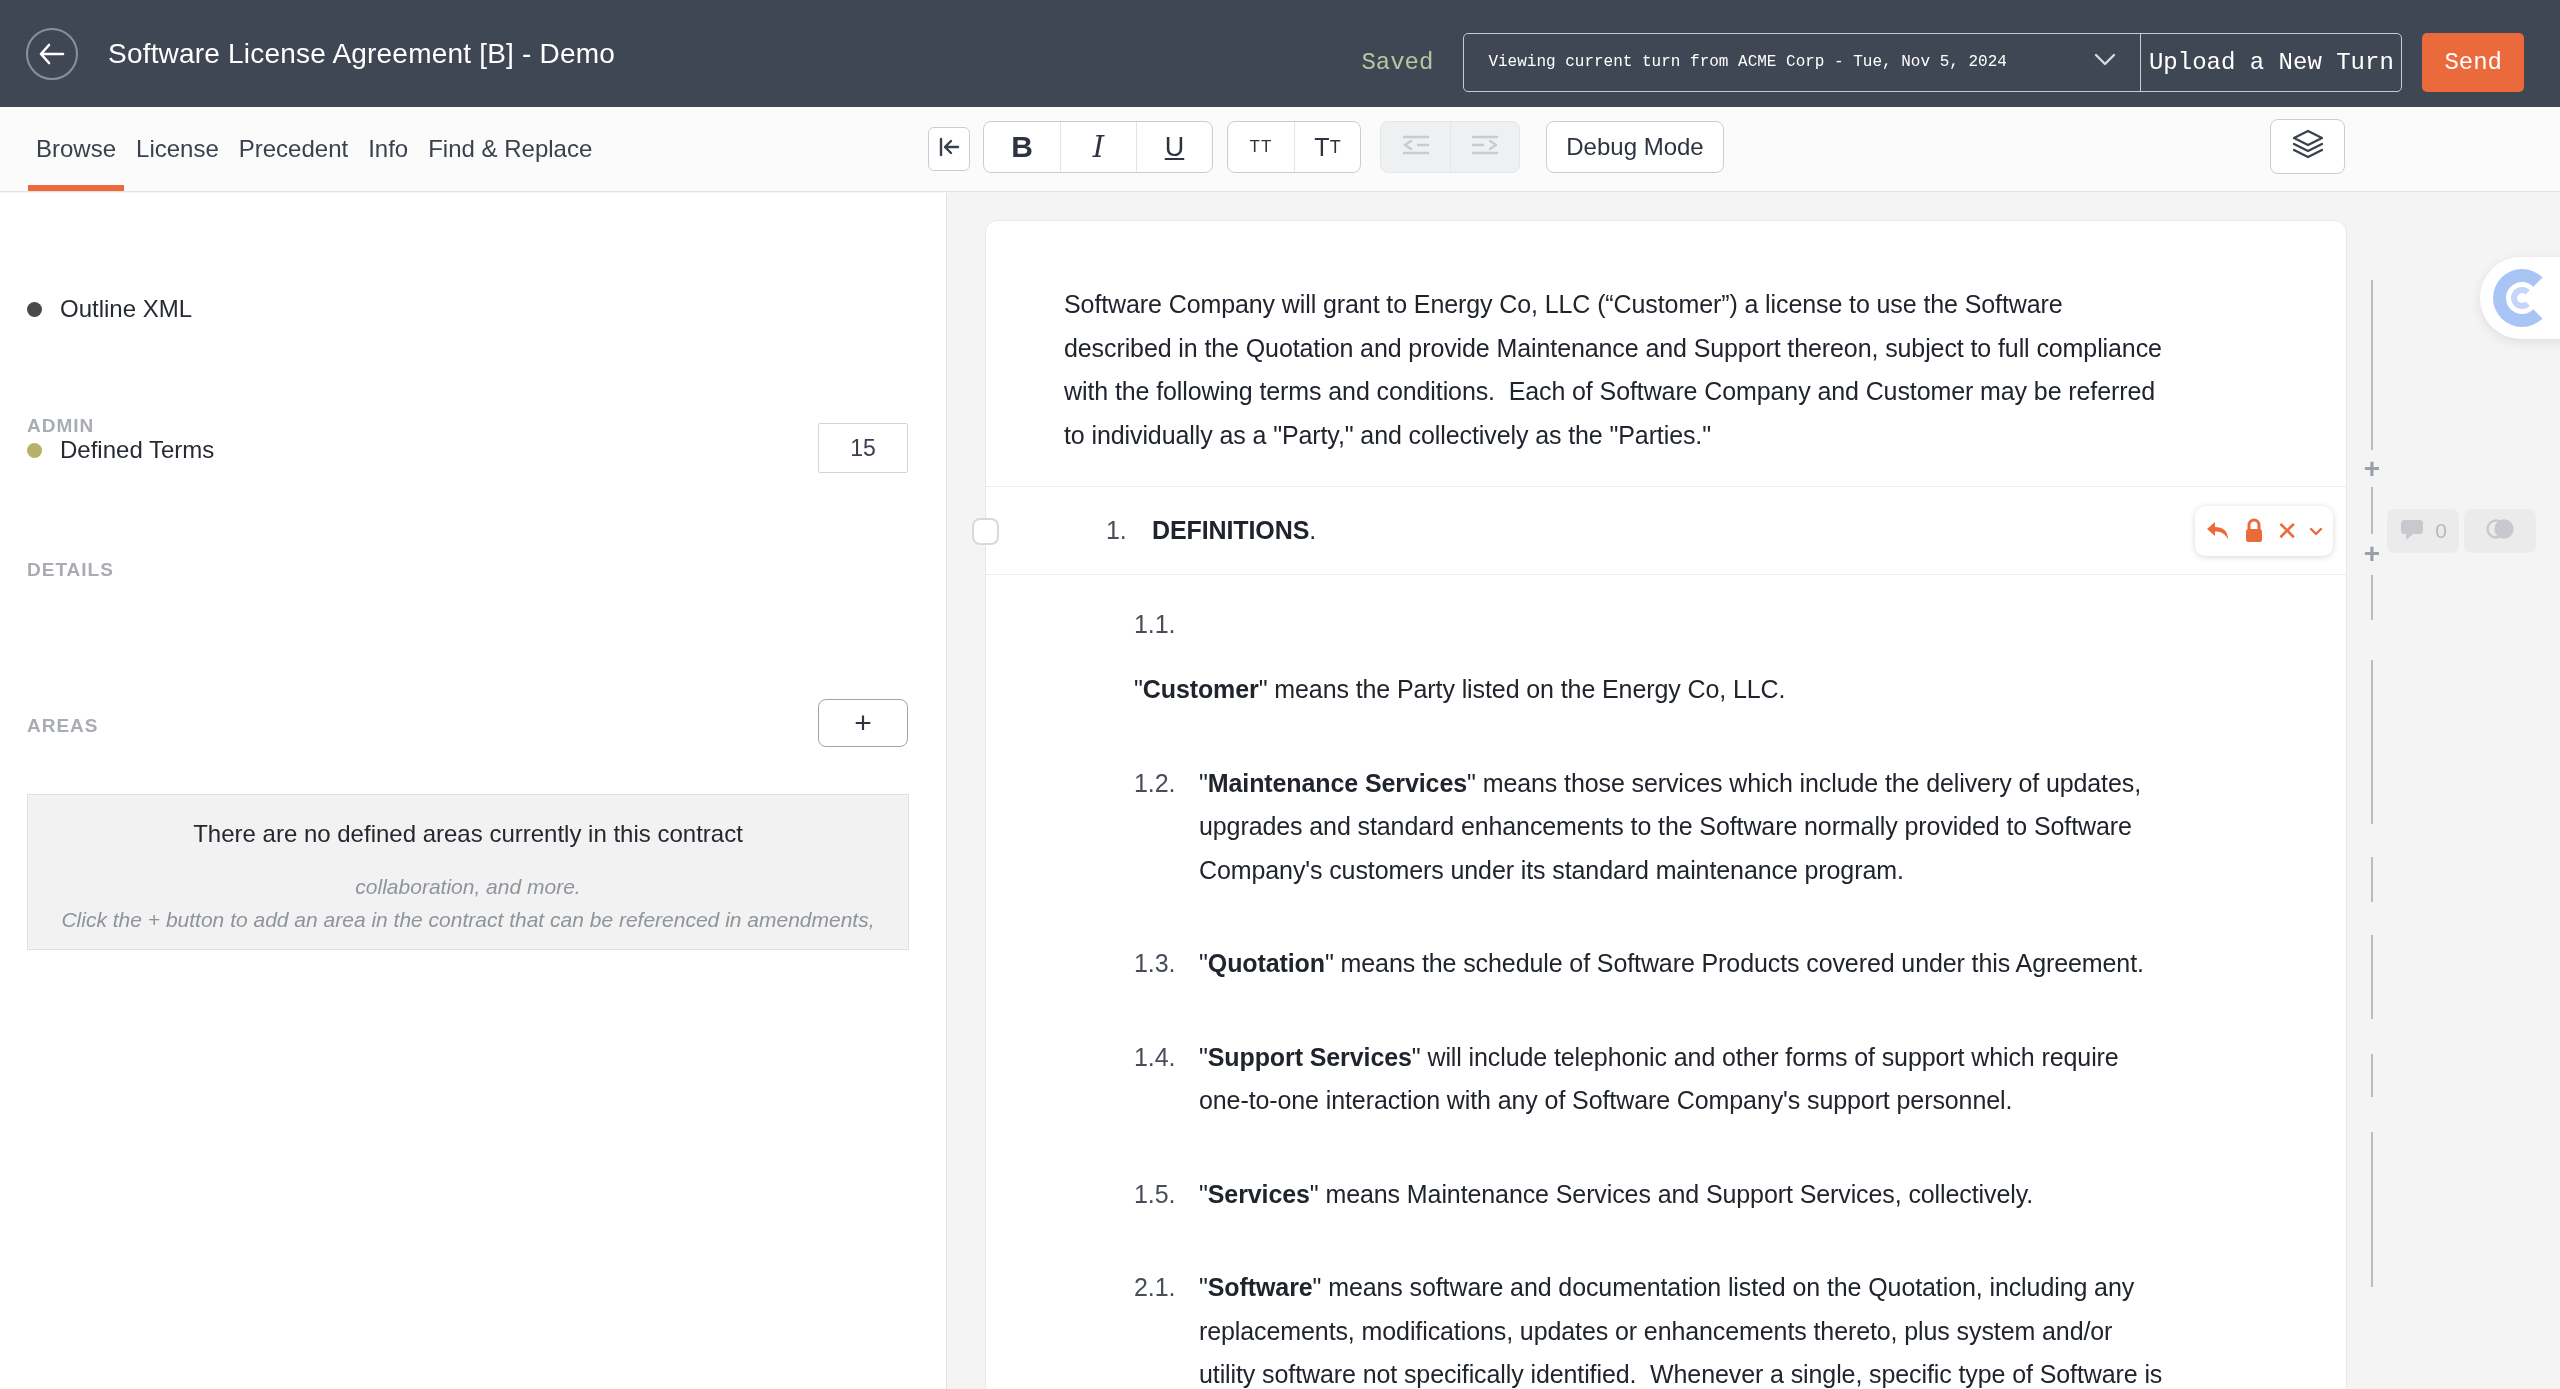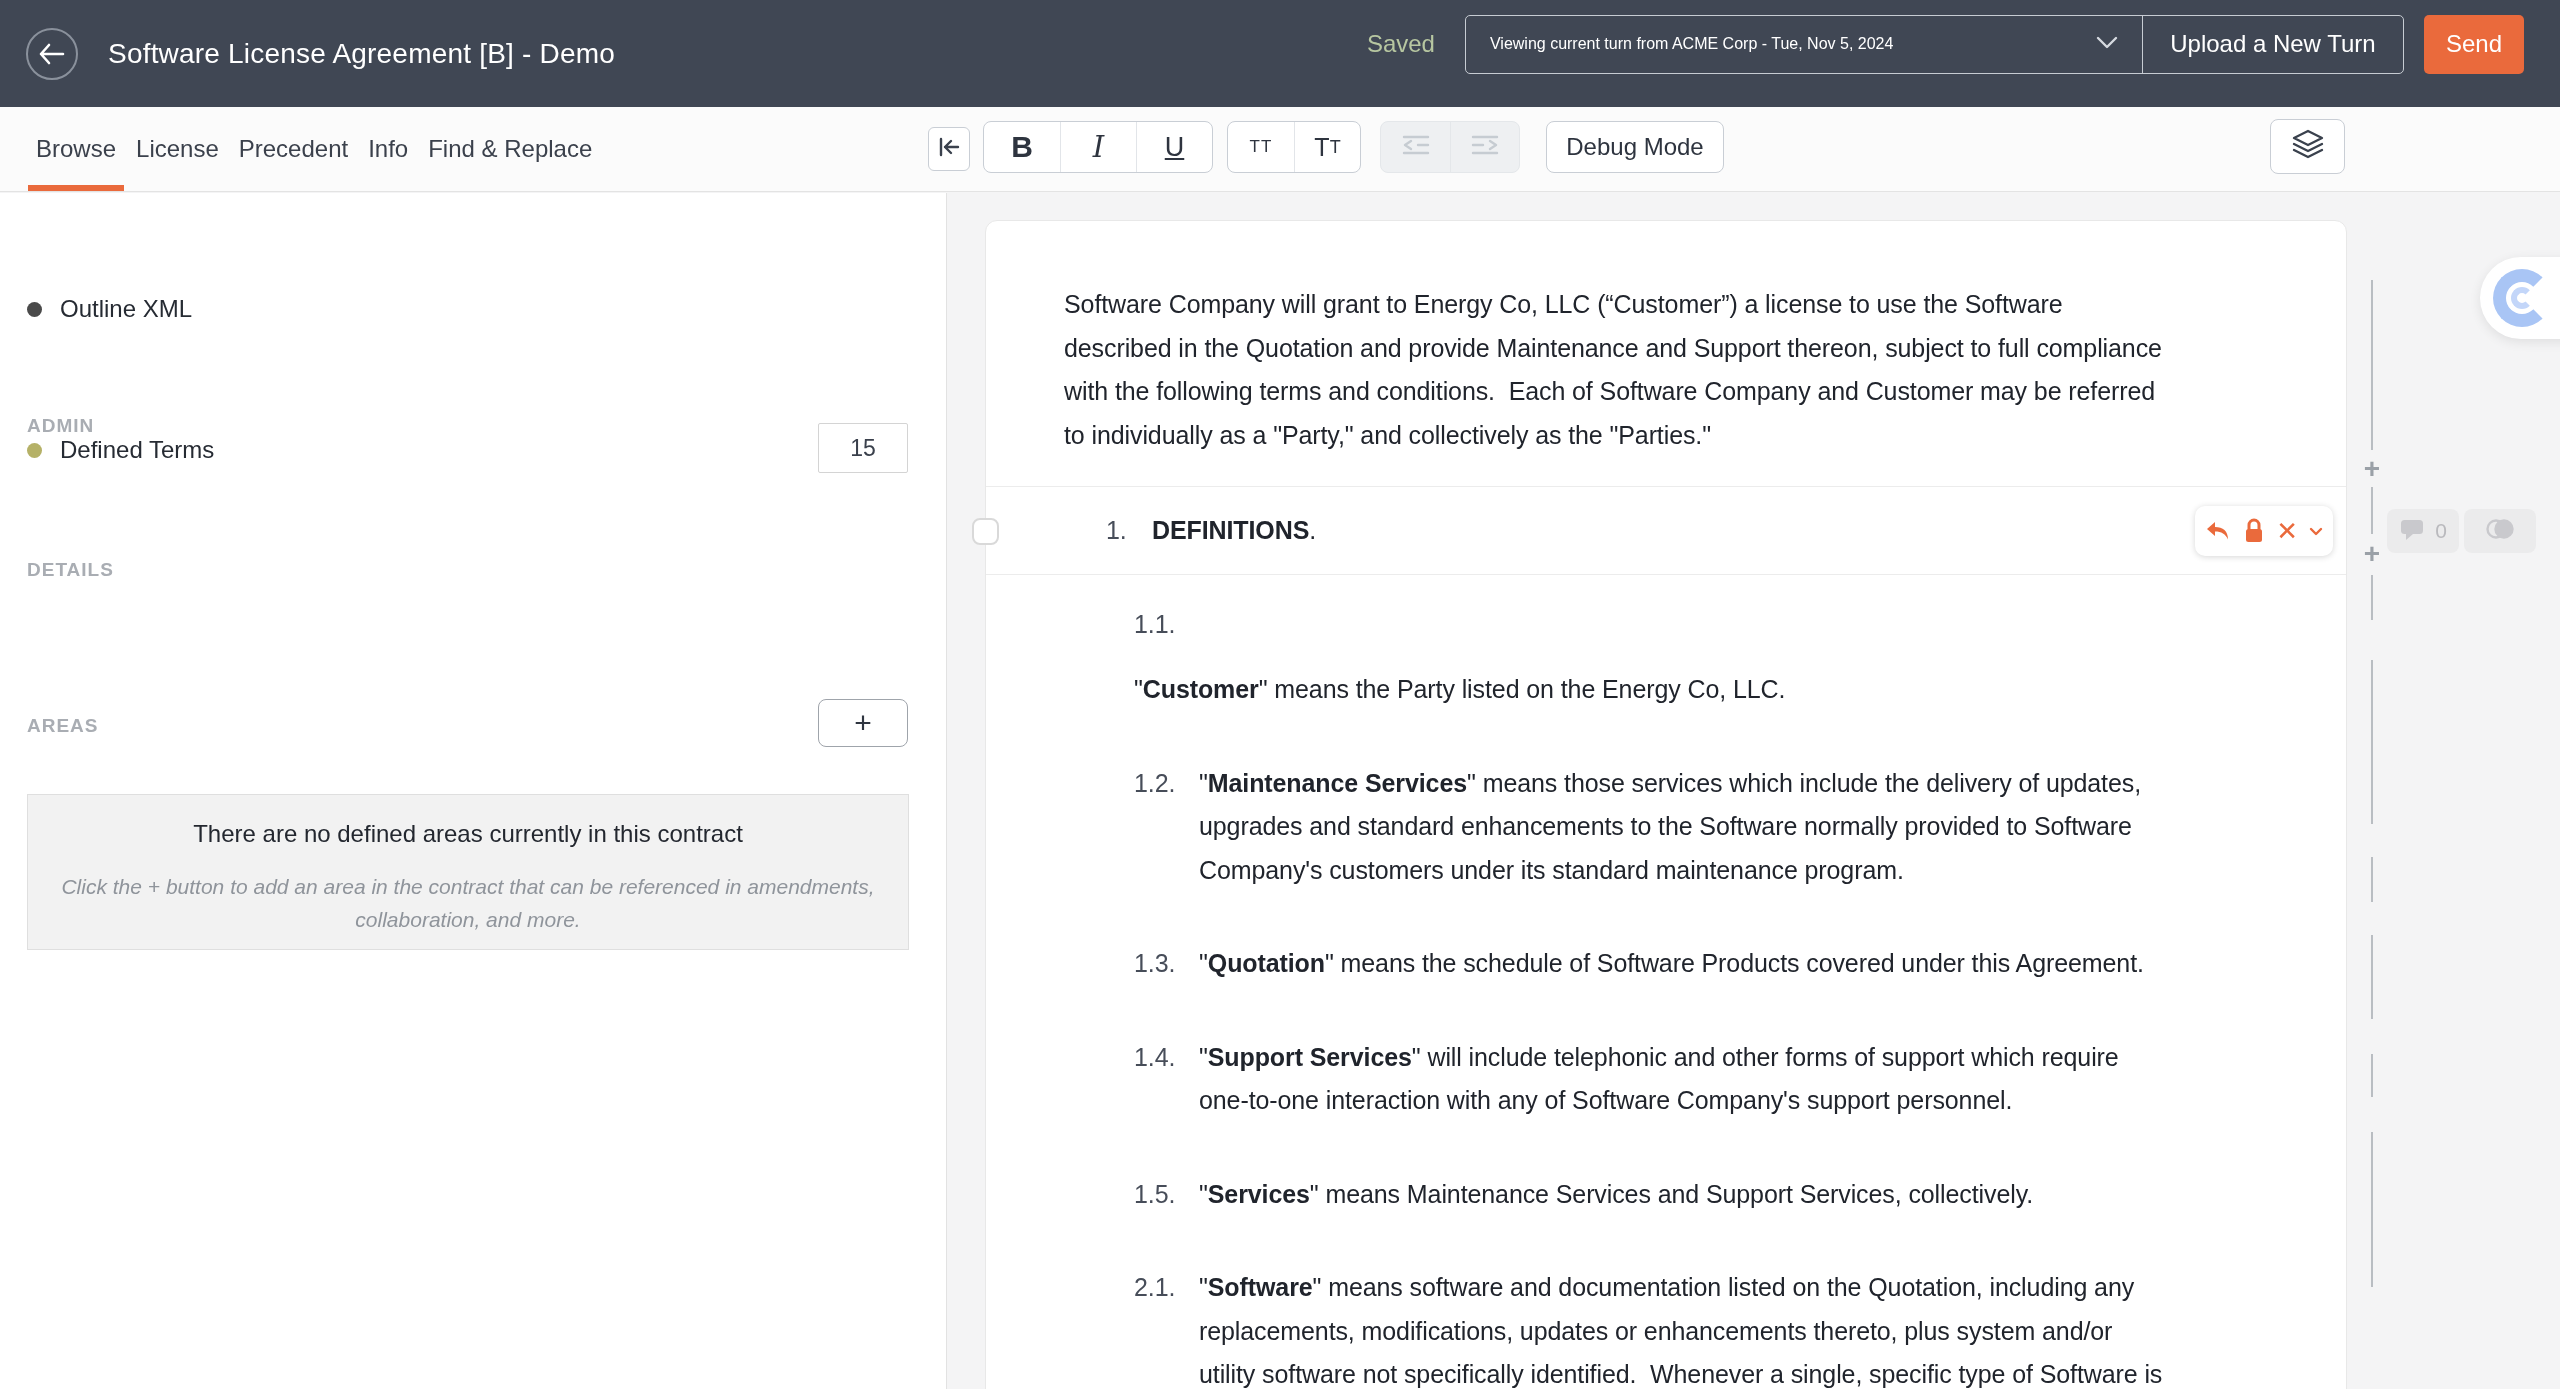--- a/index.html
+++ b/index.html
@@ -4,21 +4,21 @@
 <style>
   * { margin:0; padding:0; box-sizing:border-box; }
   html,body { width:2560px; height:1389px; overflow:hidden; }
   body { font-family:"Liberation Sans","DejaVu Sans",sans-serif; background:#f4f4f5; position:relative; }
 
   
   .topbar { position:absolute; left:0; top:0; width:2560px; height:107px; background:#404754; display:flex; align-items:center; }
   .back-btn { width:52px; height:52px; margin-left:26px; border:2px solid #8a919c; border-radius:50%; display:flex; align-items:center; justify-content:center; cursor:pointer; flex:none; }
   .back-btn svg { display:block; }
   .topbar-title { margin-left:30px; font-size:28px; font-weight:500; color:#ffffff; letter-spacing:.2px; white-space:nowrap; }
-  .topbar-right { position:absolute; right:36px; top:22px; height:44px; display:flex; align-items:center; }
+  .topbar-right { position:absolute; right:36px; top:40px; height:44px; display:flex; align-items:center;font-family:Liberation Mono, monospace; }
   .saved { color:#b7c7a1; font-size:24px; margin-right:30px; }
   .turn-group { display:flex; height:59px; border:1px solid #c7ccd3; border-radius:5px; overflow:hidden; }
   .turn-select { width:676px; display:flex; align-items:center; justify-content:space-between; padding:0 24px; color:#fff; font-size:16px; cursor:pointer; white-space:nowrap; }
   .turn-divider { width:1px; background:#c7ccd3; }
   .upload-btn { width:260px; display:flex; align-items:center; justify-content:center; color:#fff; font-size:24px; cursor:pointer; white-space:nowrap; }
   .send-btn { height:59px; min-width:88px; padding:0 22px; margin-left:20px; background:#ea6a3c; border:none; border-radius:5px; color:#fff; font-size:24px; font-family:inherit; cursor:pointer; }
 
   
   .subbar { position:absolute; left:0; top:107px; width:2560px; height:85px; background:#fbfbfb; border-bottom:1px solid #e3e3e3; }
   .tabs { position:absolute; left:36px; top:0; height:100%; display:flex; gap:20px; align-items:center; font-size:24px; color:#3b414c; }
@@ -204,22 +204,22 @@
     <span>Defined Terms</span>
   </div>
   <div class="count-badge">15</div>
 
   <div class="areas-wrap">
     <div class="side-h h-areas">AREAS</div>
     <div class="area-add-btn">+</div>
     <div class="empty-box">
       <div class="empty-title">There are no defined areas currently in this contract</div>
       <div class="empty-hint">
+        <div>collaboration, and more.</div>
         <div>Click the + button to add an area in the contract that can be referenced in amendments,</div>
-        <div>collaboration, and more.</div>
       </div>
     </div>
   </div>
 </div>
 
 <div class="content">
 
   <div class="page">
     <div class="doc">
       <p class="intro">Software Company will grant to Energy Co, LLC (“Customer”) a license to use the Software described in the Quotation and provide Maintenance and Support thereon, subject to full compliance with the following terms and conditions.  Each of Software Company and Customer may be referred to individually as a "Party," and collectively as the "Parties."</p>

